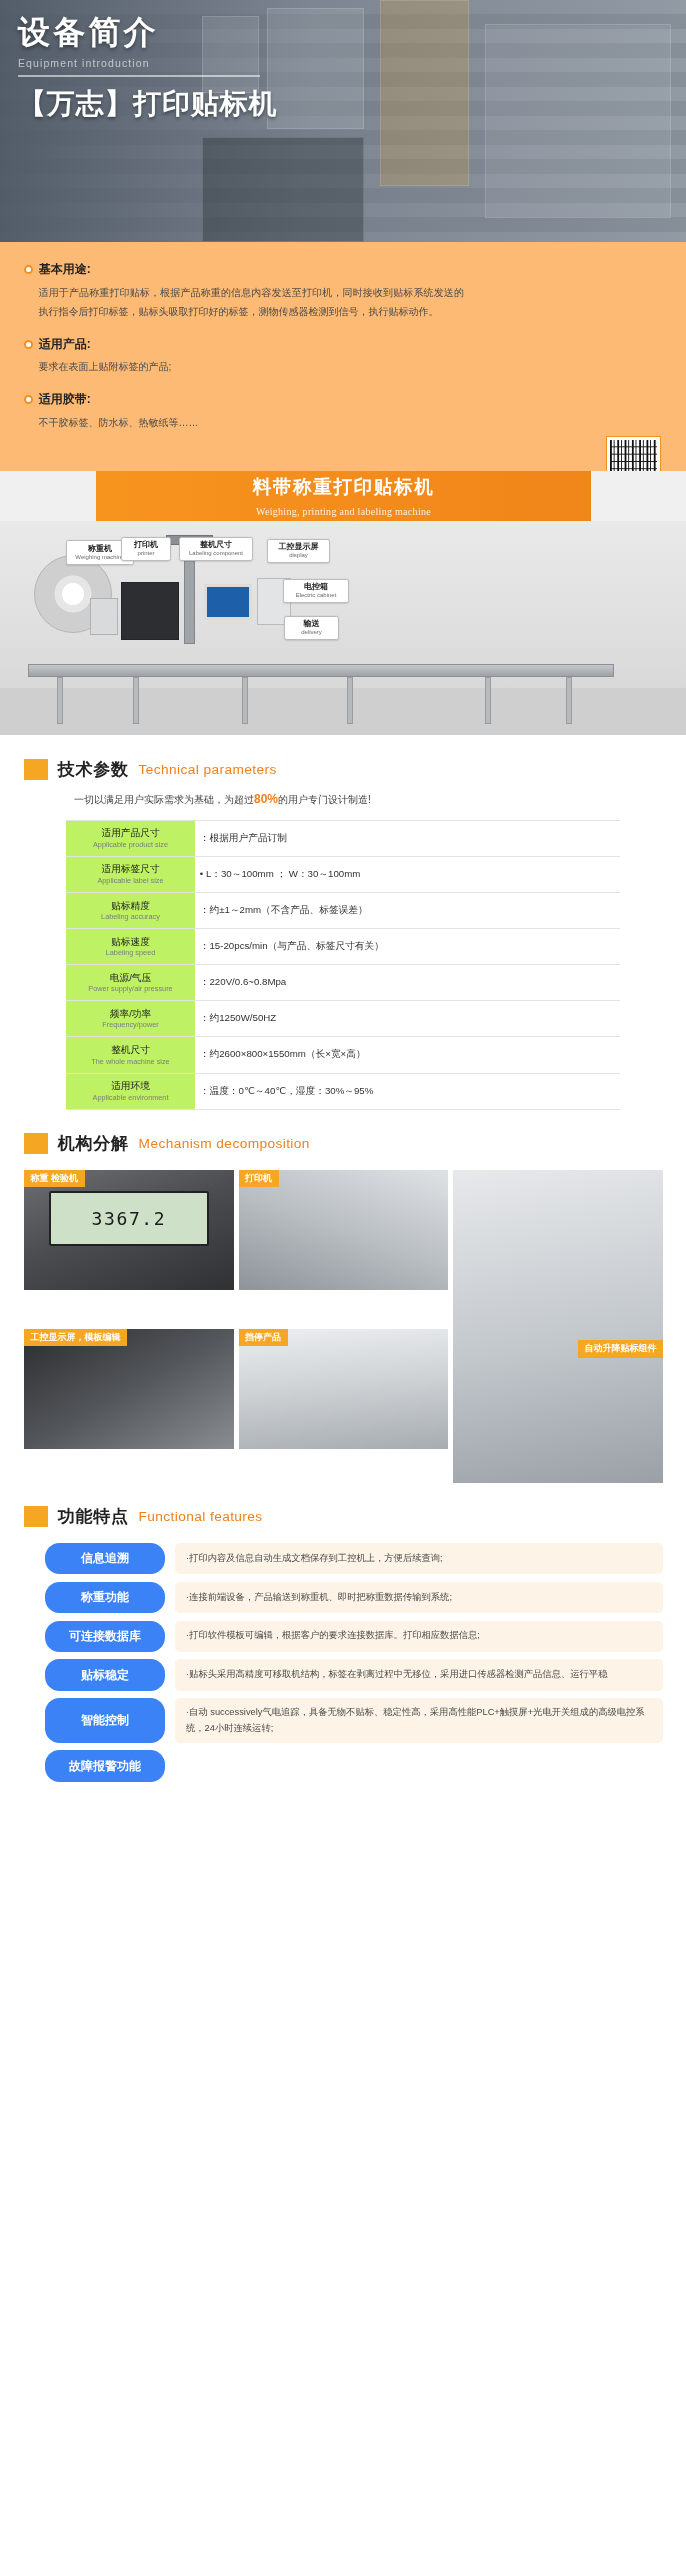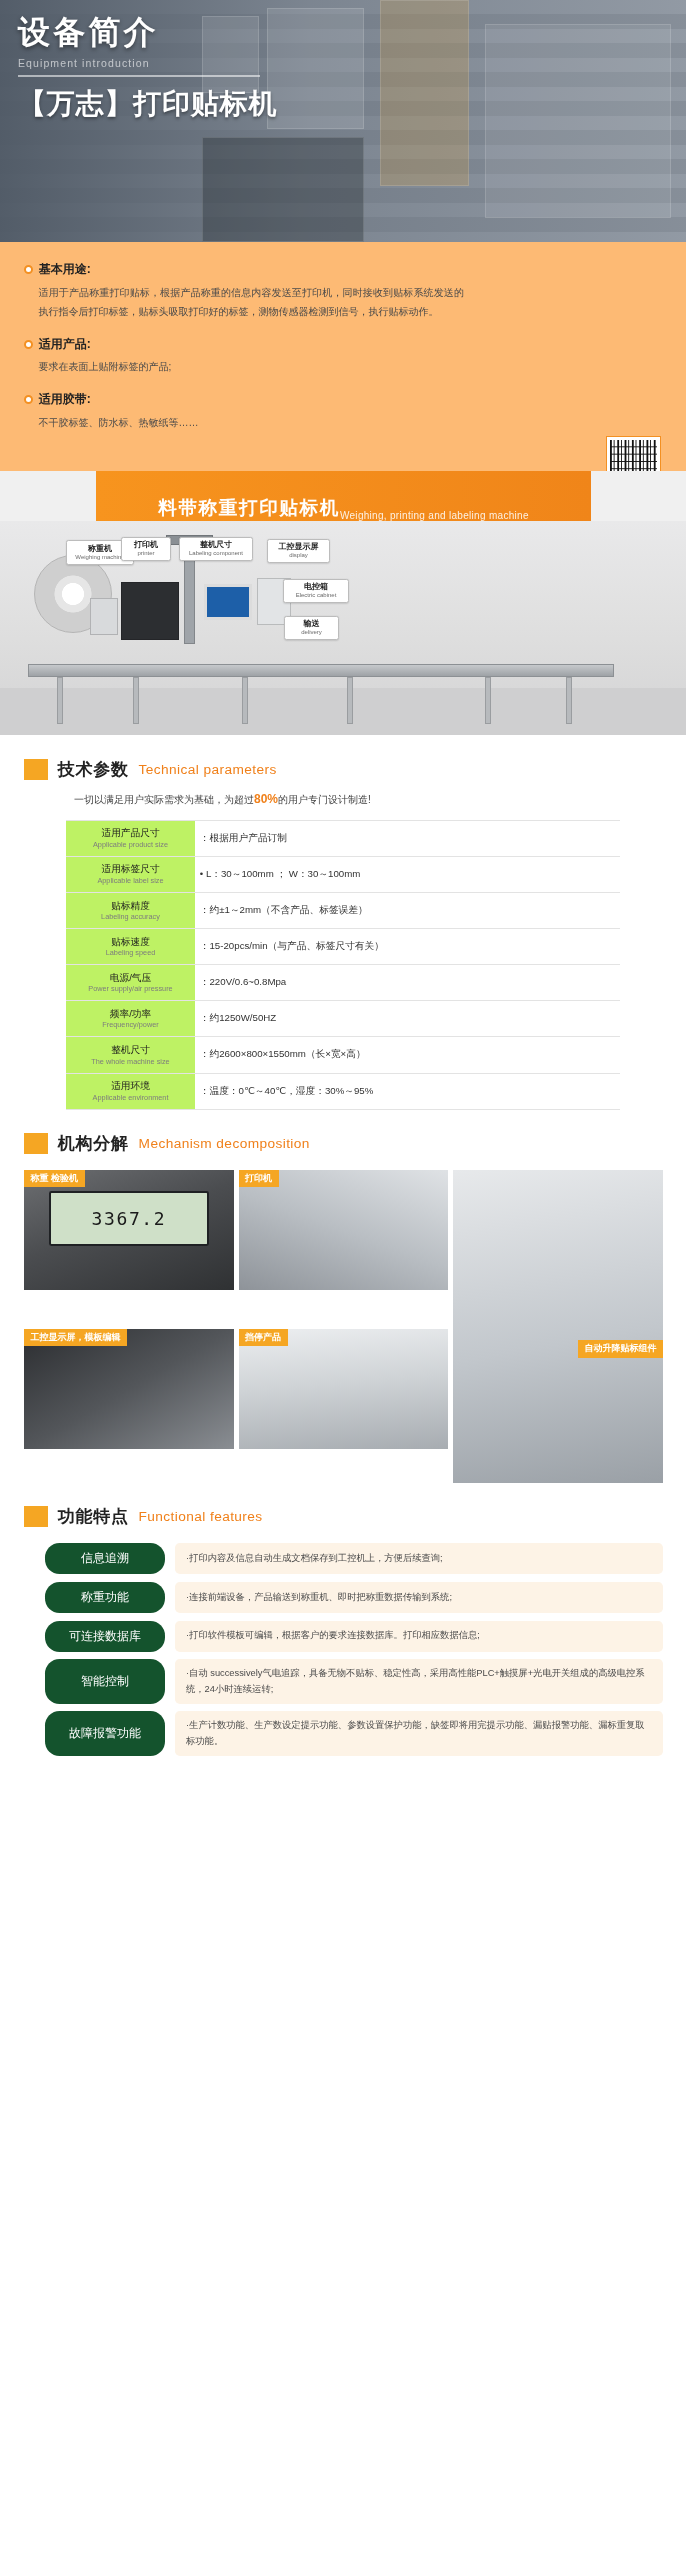--- a/index.html
+++ b/index.html
@@ -71,21 +71,21 @@
     background-image:
       linear-gradient(90deg, #111 25%, transparent 25%, transparent 50%, #111 50%, #111 62%, transparent 62%),
       linear-gradient(0deg, #111 18%, transparent 18%, transparent 44%, #111 44%, #111 56%, transparent 56%);
     background-size: 7.3px 7.3px, 7.3px 7.3px;
   }
 
   
   .banner {
     position: relative; height: 50px;
     background: linear-gradient(90deg, #f0f0f0 0%, #f0f0f0 14%, #f7941e 14%, #f08519 86%, #f0f0f0 86%, #f0f0f0 100%);
-    display: flex; flex-direction: row; align-items: flex-end; justify-content: center;
+    display: flex; flex-direction: column; align-items: center; justify-content: center; font-family: Liberation Serif, serif;
   }
   .banner-title { color: #fff; font-size: 18.6px; font-weight: bold; letter-spacing: 1.6px; }
   .banner-sub { color: rgba(255,255,255,.88); font-size: 10px; margin-top: 6px; letter-spacing: 0.3px; }
 
   
   .machine {
     position: relative; height: 214px;
     background: linear-gradient(180deg, #e9e9ea 0%, #dedede 55%, #d3d3d4 100%);
     overflow: hidden;
   }
@@ -149,22 +149,22 @@
     position: absolute; left: 12%; top: 18%; width: 76%; height: 46%;
     background: #cfe0c8; border: 2.4px solid #1f2124; border-radius: 2.4px;
     color: #1a1a1a; font-family: "DejaVu Sans Mono", monospace;
     display: flex; align-items: center; justify-content: center; font-size: 18px; letter-spacing: 1.6px;
   }
 
   
   .features { margin: 14.5px 24px 27.5px 45px; }
   .feat-row { display: flex; align-items: stretch; margin-bottom: 7.3px; }
   .feat-key {
-    width: 120px; flex: none; background: #14532d; color: #fff;
-    border-radius: 14.5px; font-size: 12px; font-weight: normal;
+    width: 120px; flex: none; background: #3b82f6; color: #fff;
+    border-radius: 14.5px; font-size: 12px; font-weight: bold;
     display: flex; align-items: center; justify-content: center; padding: 7.3px 4.8px;
   }
   .feat-val {
     margin-left: 9.7px; background: #fdf3e6; border-radius: 4.8px;
     font-size: 9.3px; color: #4a4a4a; line-height: 1.7;
     padding: 6.5px 11.3px; display: flex; align-items: center; flex: 1;
   }
 </style>
 </head>
 <body>
@@ -374,23 +374,26 @@
     </div>
     <div class="feat-row">
       <div class="feat-key">称重功能</div>
       <div class="feat-val">·连接前端设备，产品输送到称重机、即时把称重数据传输到系统;</div>
     </div>
     <div class="feat-row">
       <div class="feat-key">可连接数据库</div>
       <div class="feat-val">·打印软件模板可编辑，根据客户的要求连接数据库。打印相应数据信息;</div>
     </div>
     <div class="feat-row">
+      <div class="feat-key">贴标稳定</div>
+      <div class="feat-val">·贴标头采用高精度可移取机结构，标签在剥离过程中无移位，采用进口传感器检测产品信息、运行平稳</div>
+    </div>
+    <div class="feat-row">
       <div class="feat-key">智能控制</div>
       <div class="feat-val">·自动 successively气电追踪，具备无物不贴标、稳定性高，采用高性能PLC+触摸屏+光电开关组成的高级电控系统，24小时连续运转;</div>
     </div>
     <div class="feat-row">
       <div class="feat-key">故障报警功能</div>
-      <div class="feat-val">·生产计数功能、生产数设定提示功能、参数设置保护功能，缺签即将用完提示功能、漏贴报警功能、漏标重复取标功能。</div>
     </div>
   </div>
 
 </div>
 
 
 </body></html>

